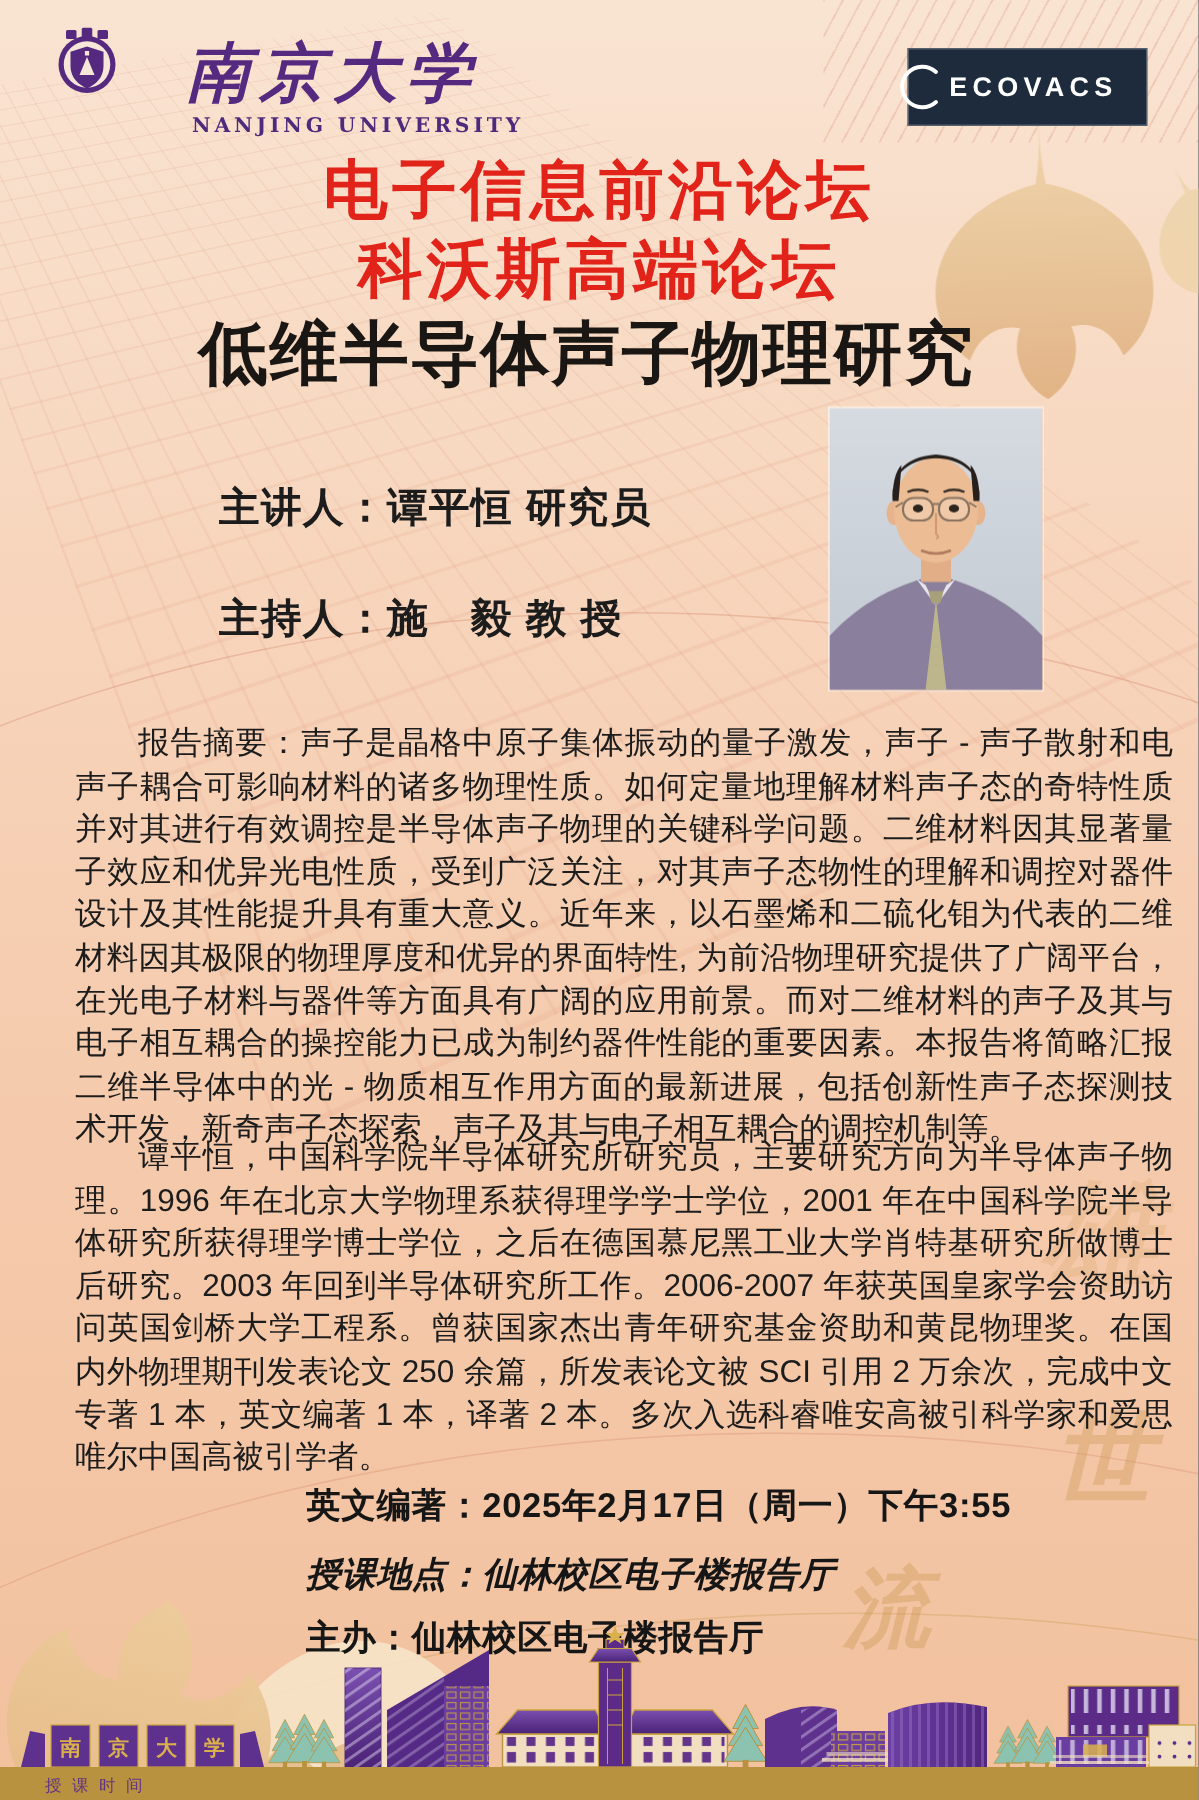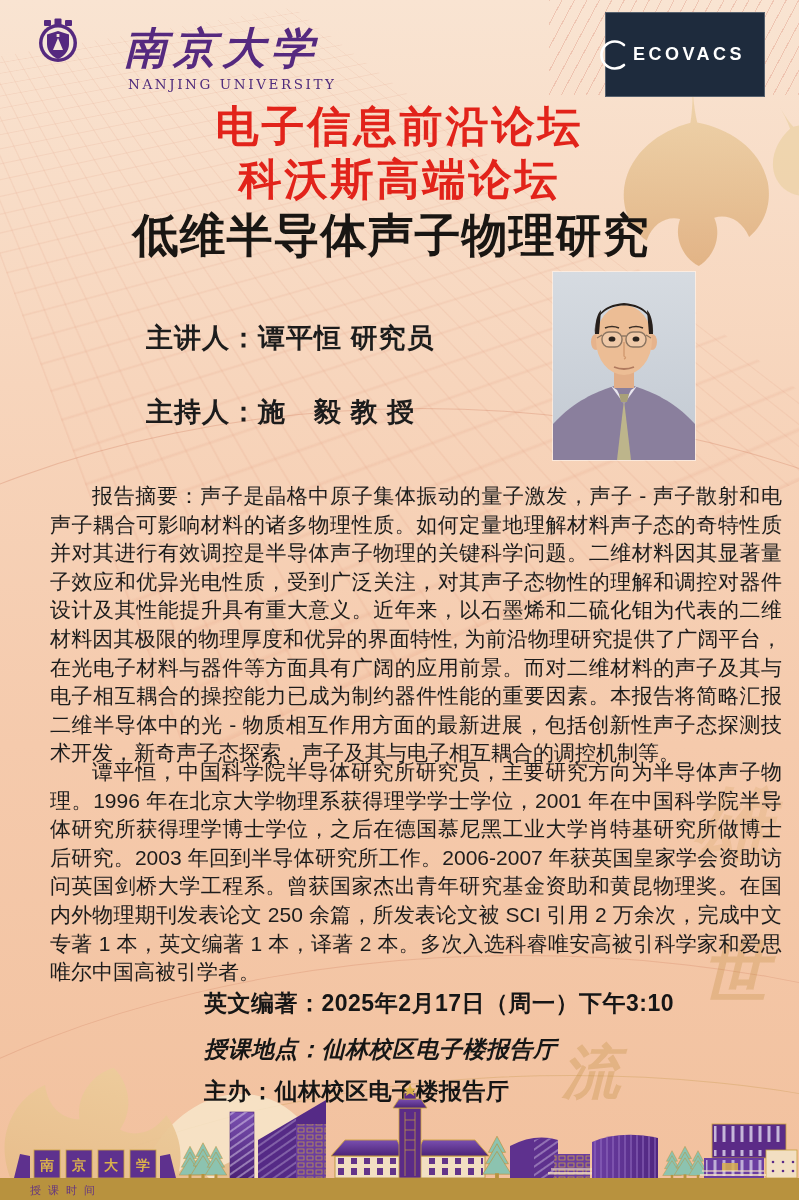--- a/index.html
+++ b/index.html
@@ -24,23 +24,23 @@
   .ginkgo{position:absolute;}
   .watermark{position:absolute;color:#bf8a3c;font-family:"DejaVu Serif",serif;font-style:italic;font-weight:bold;}
   .wm0{left:694px;top:772px;font-size:78px;opacity:.15;}
   .wm1{left:702px;top:928px;font-size:66px;opacity:.28;}
   .wm2{left:562px;top:1034px;font-size:58px;opacity:.30;}
 
   
   .nju{position:absolute;left:36px;top:14px;display:flex;align-items:flex-start;}
   .nju-cal{position:absolute;left:88px;top:6px;font-size:43px;font-weight:bold;font-style:italic;
     letter-spacing:6px;color:#55297f;font-family:"DejaVu Serif",serif;white-space:nowrap;}
-  .nju-en{position:absolute;left:92px;top:62px;font-size:13.5px;font-weight:normal;letter-spacing:2.6px;
+  .nju-en{position:absolute;left:92px;top:62px;font-size:13.5px;font-weight:bold;letter-spacing:2.6px;
     color:#4e2a7c;font-family:"DejaVu Serif",serif;white-space:nowrap;}
-  .ecovacs{position:absolute;left:605px;top:12px;width:160px;height:85px;background:#1e2b3d;
+  .ecovacs{position:absolute;left:605px;top:32px;width:160px;height:52px;background:#1e2b3d;
     display:flex;align-items:center;justify-content:center;box-shadow:0 0 0 1px rgba(255,255,255,.25) inset;}
   .ecovacs-text{position:relative;color:#fff;font-weight:bold;font-size:18px;letter-spacing:3.5px;padding-left:8px;}
   .ecovacs-arc{position:absolute;left:-2px;top:50%;transform:translateY(-50%);}
 
   
   .forum-title{position:absolute;left:0;width:799px;text-align:center;color:#e2231a;
     font-weight:900;font-size:43px;letter-spacing:3px;white-space:nowrap;}
   .ft1{top:98px;} .ft2{top:151px;}
   .lecture-title{position:absolute;left:0;top:205px;width:782px;text-align:center;color:#191613;
     font-family:"DejaVu Serif",serif;font-weight:700;font-size:46px;letter-spacing:1px;white-space:nowrap;}
@@ -168,21 +168,21 @@
     <path d="M52 56 Q59 53 66 56" fill="none" stroke="#3a2f26" stroke-width="1.6"></path>
     <path d="M76 56 Q83 53 90 56" fill="none" stroke="#3a2f26" stroke-width="1.6"></path>
     <path d="M71 70 L71 84 Q74 86 71 87" fill="none" stroke="#d29a70" stroke-width="1.4"></path>
     <path d="M61 95 Q71 99 81 95" fill="none" stroke="#b07a5e" stroke-width="1.8"></path>
   </svg>
 
   <p class="para abstract"><span>报告摘要：</span><span>声子是晶格中原子集体振动的量子激发，声子 - 声子散射和电声子耦合可影响材料的诸多物理性质。如何定量地理解材料声子态的奇特性质并对其进行有效调控是半导体声子物理的关键科学问题。二维材料因其显著量子效应和优异光电性质，受到广泛关注，对其声子态物性的理解和调控对器件设计及其性能提升具有重大意义。近年来，以石墨烯和二硫化钼为代表的二维材料因其极限的物理厚度和优异的界面特性, 为前沿物理研究提供了广阔平台，在光电子材料与器件等方面具有广阔的应用前景。而对二维材料的声子及其与电子相互耦合的操控能力已成为制约器件性能的重要因素。本报告将简略汇报二维半导体中的光 - 物质相互作用方面的最新进展，包括创新性声子态探测技术开发，新奇声子态探索，声子及其与电子相互耦合的调控机制等。</span></p>
 
   <p class="para bio"><span>谭平恒，中国科学院半导体研究所研究员，主要研究方向为半导体声子物理。1996 年在北京大学物理系获得理学学士学位，2001 年在中国科学院半导体研究所获得理学博士学位，之后在德国慕尼黑工业大学肖特基研究所做博士后研究。2003 年回到半导体研究所工作。2006-2007 年获英国皇家学会资助访问英国剑桥大学工程系。曾获国家杰出青年研究基金资助和黄昆物理奖。在国内外物理期刊发表论文 250 余篇，所发表论文被 SCI 引用 2 万余次，完成中文专著 1 本，英文编著 1 本，译著 2 本。多次入选科睿唯安高被引科学家和爱思唯尔中国高被引学者。</span></p>
 
-  <div class="sched-line s1"><span>英文编著：</span><span>2025年2月17日（周一）下午3:10</span></div>
+  <div class="sched-line s1"><span>英文编著：</span><span>2025年2月17日（周一）下午3:55</span></div>
   <div class="sched-line s2"><span>授课地点：</span><span>仙林校区电子楼报告厅</span></div>
   <div class="sched-line s3"><span>主办：</span><span>仙林校区电子楼报告厅</span></div>
 
   <svg class="skyline" viewBox="0 0 799 122">
     <defs>
       <linearGradient id="gp" x1="0" y1="0" x2="0" y2="1">
         <stop offset="0" stop-color="#7a4fb0"></stop>
           <stop offset="1" stop-color="#4b2377"></stop>
       </linearGradient>
       <linearGradient id="gp2" x1="0" y1="0" x2="1" y2="0">

